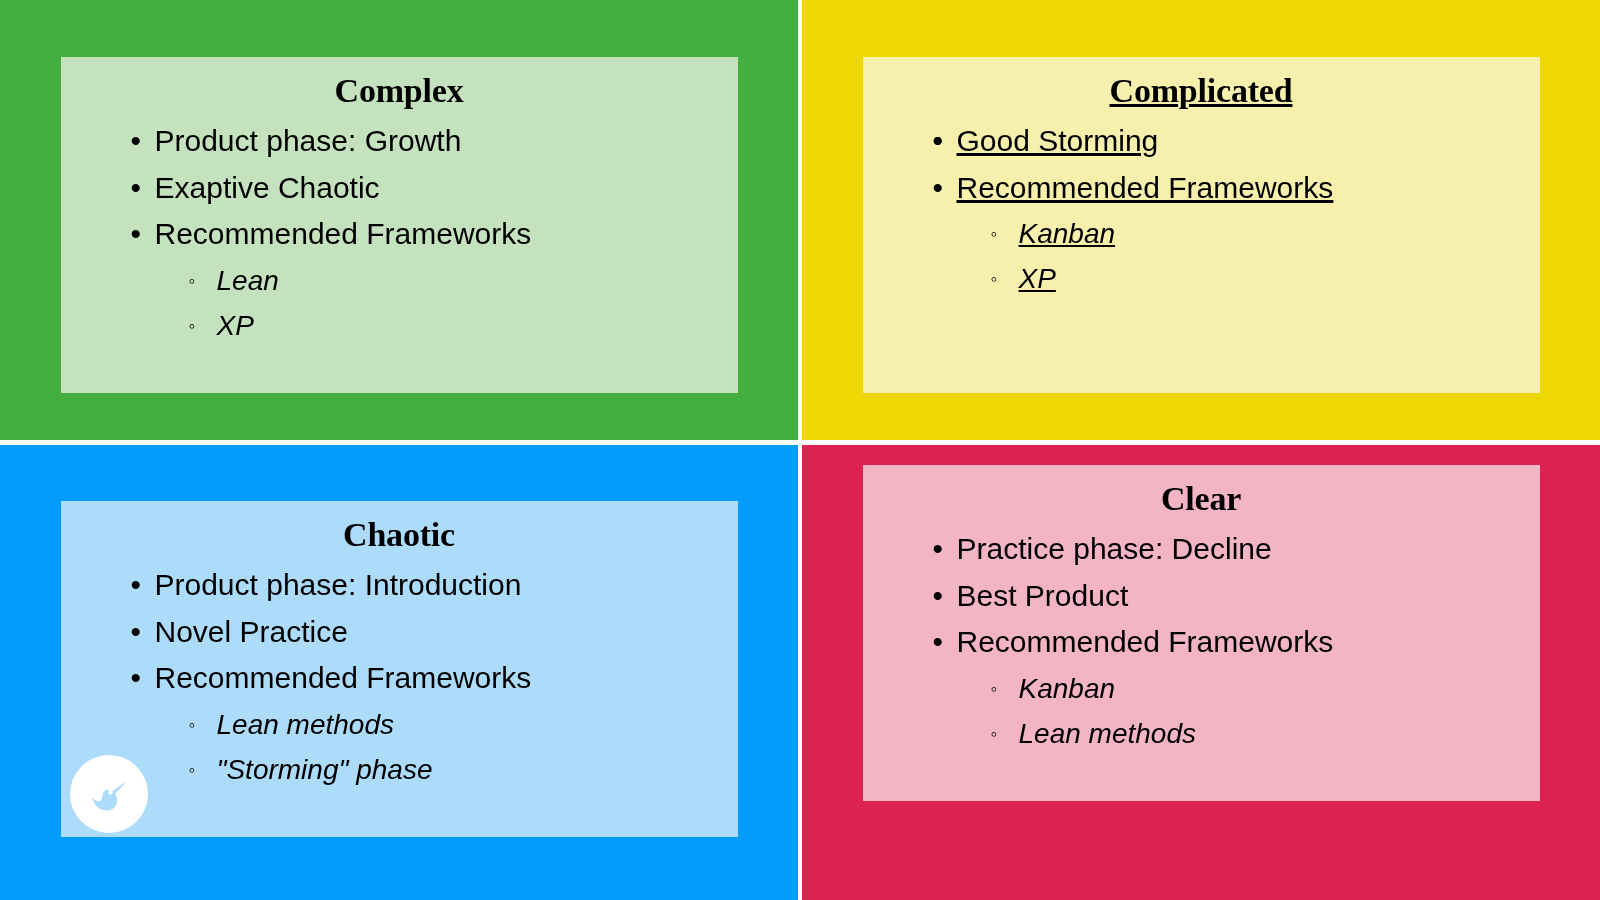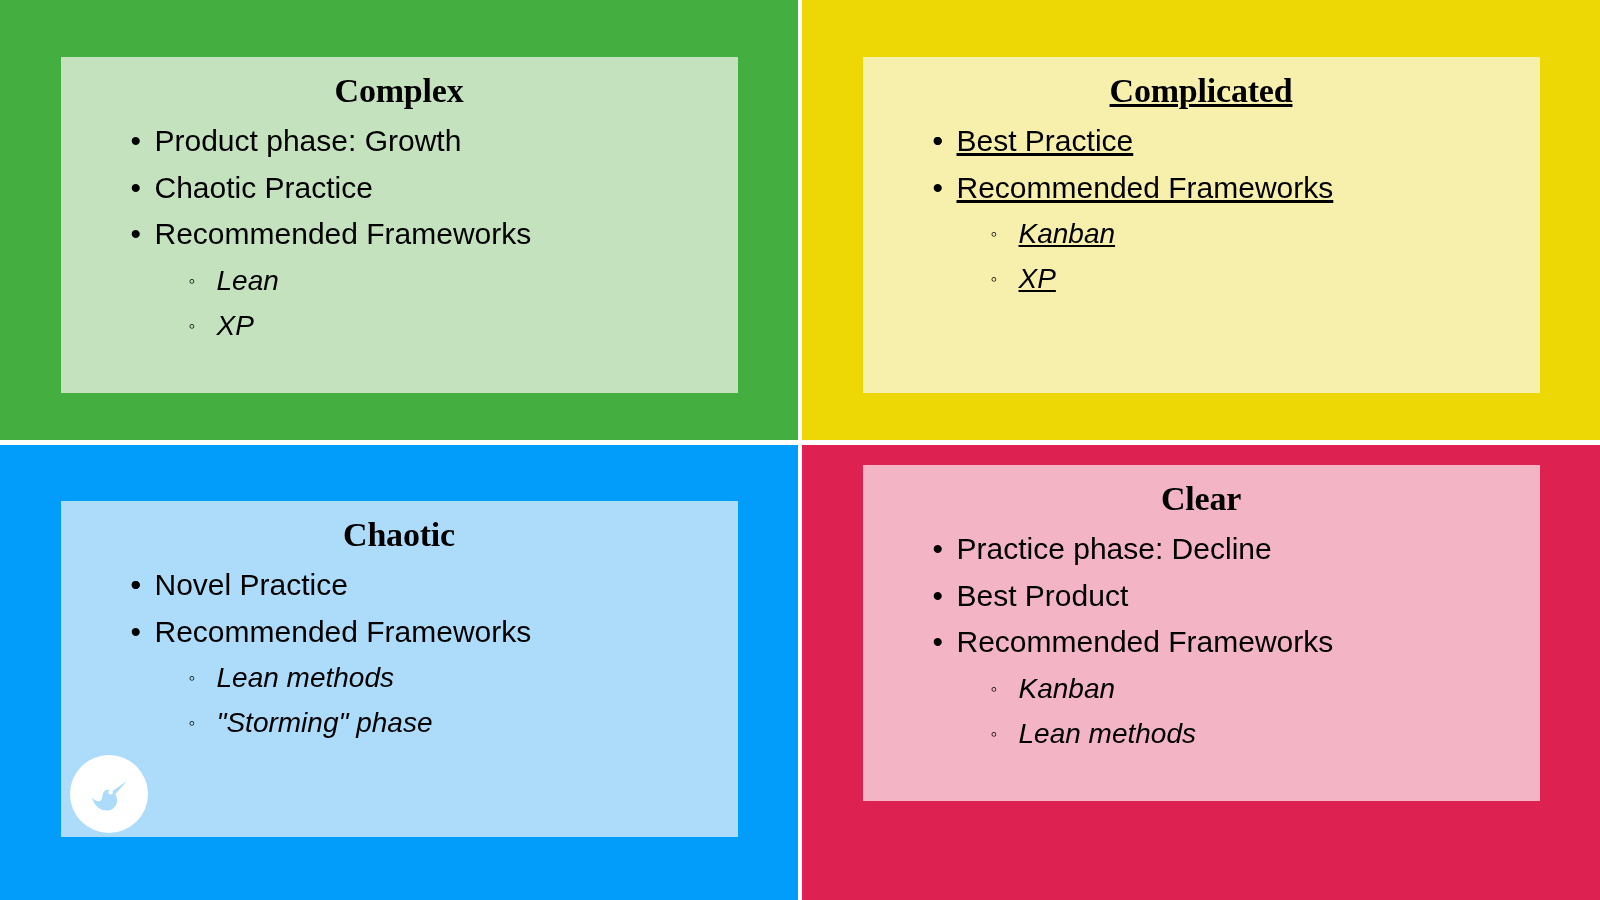--- a/index.html
+++ b/index.html
@@ -126,21 +126,21 @@
   <div class="quadrant q-tl" style="background: rgb(68, 174, 65);">
     <div class="panel" style="background: rgb(197, 226, 190);">
       <div class="panel-title">Complex</div>
       <ul class="level1">
         <li class="bullet1">
           <span class="b1-marker">•</span>
           <span>Product phase: Growth</span>
         </li>
         <li class="bullet1">
           <span class="b1-marker">•</span>
-          <span>Chaotic Practice</span>
+          <span>Exaptive Chaotic</span>
         </li>
         <li class="bullet1">
           <span class="b1-marker">•</span>
           <span>Recommended Frameworks</span>
           <ul class="level2">
             <li class="bullet2">
               <span class="b2-marker">◦</span>
               <span>Lean</span>
             </li>
             <li class="bullet2">
@@ -158,21 +158,21 @@
 
   <div class="quadrant q-tr" style="background: rgb(237, 216, 5); text-decoration: underline;">
     <div class="panel" style="background: rgb(247, 240, 173);">
       <div class="panel-title">Complicated</div>
       <ul class="level1">
         <li class="bullet1">
           <span class="b1-marker">•</span>
         </li>
         <li class="bullet1">
           <span class="b1-marker">•</span>
-          <span>Best Practice</span>
+          <span>Good Storming</span>
         </li>
         <li class="bullet1">
           <span class="b1-marker">•</span>
           <span>Recommended Frameworks</span>
           <ul class="level2">
             <li class="bullet2">
               <span class="b2-marker">◦</span>
               <span>Kanban</span>
             </li>
             <li class="bullet2">
@@ -184,20 +184,21 @@
       </ul>
     </div>
   </div>
 
   <div class="quadrant q-bl" style="background: rgb(2, 157, 251);">
     <div class="panel" style="background: rgb(173, 220, 251);">
       <div class="panel-title">Chaotic</div>
       <ul class="level1">
         <li class="bullet1">
           <span class="b1-marker">•</span>
+          <span>Product phase: Introduction</span>
         </li>
         <li class="bullet1">
           <span class="b1-marker">•</span>
           <span>Novel Practice</span>
         </li>
         <li class="bullet1">
           <span class="b1-marker">•</span>
           <span>Recommended Frameworks</span>
           <ul class="level2">
             <li class="bullet2">

